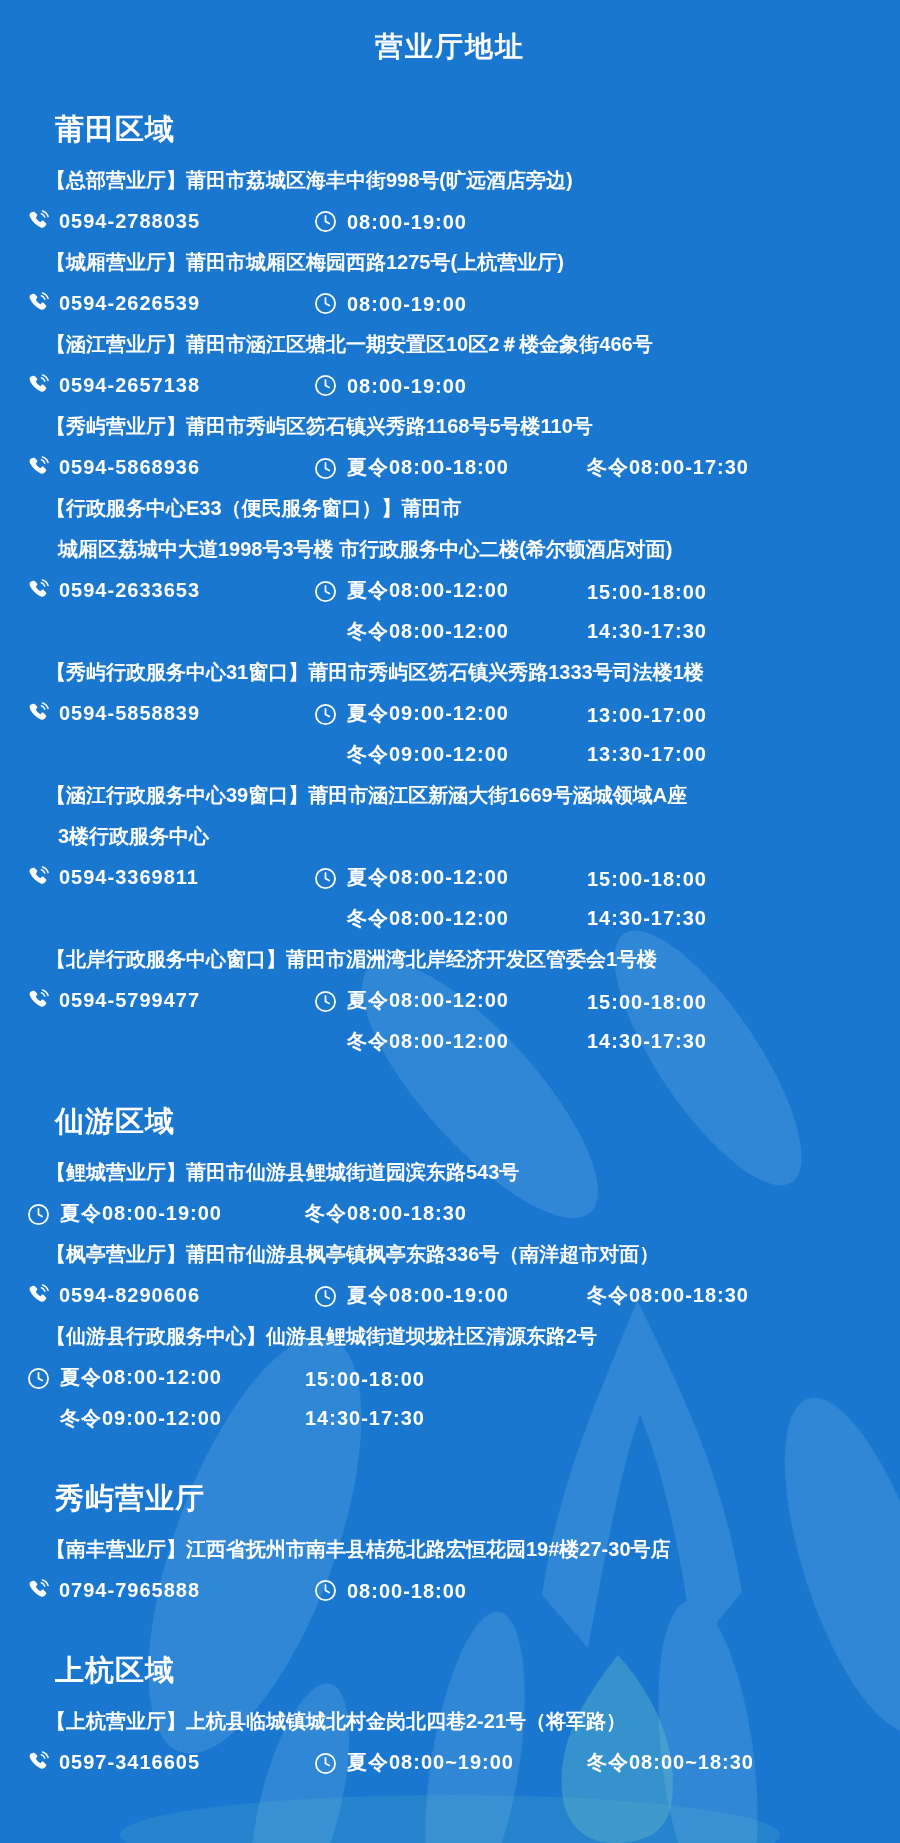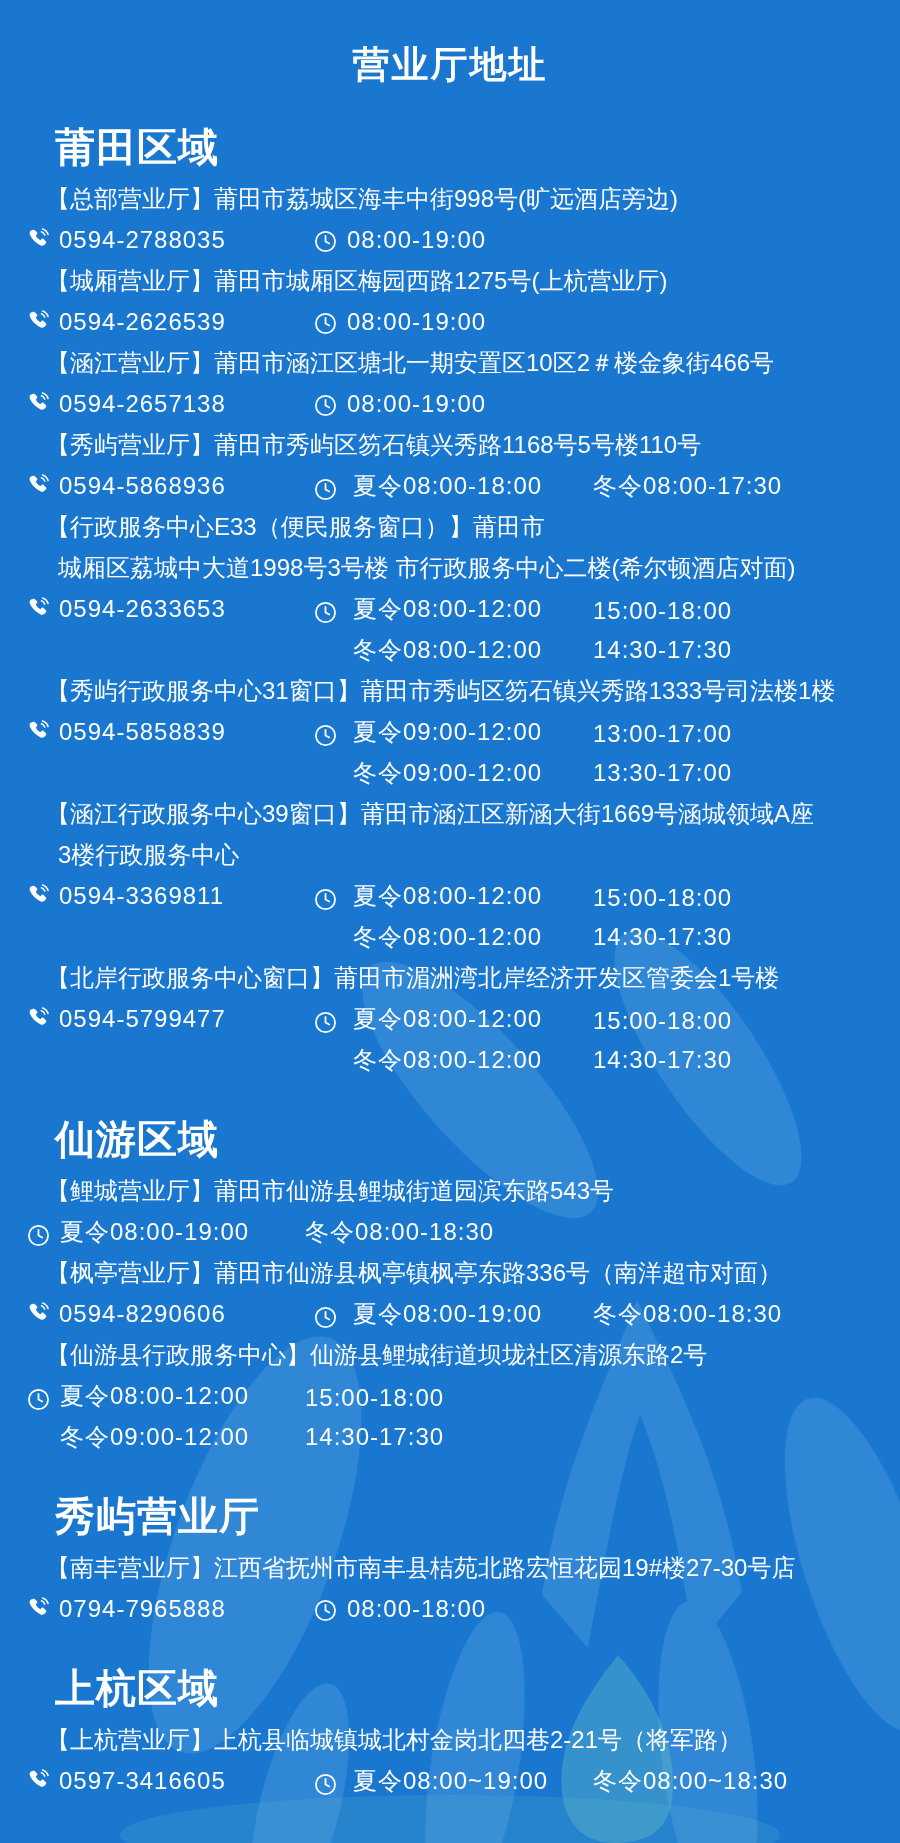--- a/index.html
+++ b/index.html
@@ -3,35 +3,35 @@
 <meta charset="utf-8">
 <style>
   html,body{margin:0;padding:0;}
   body{width:900px;height:1843px;overflow:hidden;position:relative;
        background:#1977d0;
        font-family:"Liberation Sans","DejaVu Sans",sans-serif;
        color:#ffffff;}
   .page{position:relative;width:900px;height:1843px;overflow:hidden;}
   .watermark{position:absolute;left:0;top:0;width:900px;height:1843px;pointer-events:none;}
   .content{position:relative;z-index:2;}
-  .title{margin-top:42px;height:46px;line-height:46px;text-align:center;
-         font-size:37px;font-weight:bold;letter-spacing:2px;}
+  .title{margin-top:24px;height:46px;line-height:46px;text-align:center;
+         font-size:28px;font-weight:bold;letter-spacing:2px;}
   .section{margin-top:34px;}
   .section-title{height:50px;line-height:50px;padding-left:55px;
-                 font-size:40px;font-weight:bold;letter-spacing:1px;}
+                 font-size:29px;font-weight:bold;letter-spacing:1px;}
   .section-body{margin-top:6px;}
-  .line{height:41px;display:flex;align-items:center;font-size:24px;font-weight:400;white-space:nowrap;}
+  .line{height:41px;display:flex;align-items:center;font-size:20px;font-weight:700;white-space:nowrap;}
   .name{padding-left:46px;}
   .name-cont{padding-left:58px;}
   .contact{padding-left:26px;}
   .phone-cell{width:287px;display:flex;align-items:center;}
   .phone-cell svg{margin-right:8px;flex:none;}
   .hours-cell{display:flex;align-items:flex-end;}
   .hours-cell svg{margin-right:9px;flex:none;}
-  .t1{display:inline-block;width:240px;margin-left:6px;}
+  .t1{display:inline-block;width:240px;}
   .t1c{display:inline-block;width:245px;}
   .row2-spacer{display:inline-block;width:321px;flex:none;}
   .row2c-spacer{display:inline-block;width:34px;flex:none;}
   .num{letter-spacing:1px;}
   svg.icon{display:block;}
 </style>
 </head>
 <body>
 
 <div class="page">

